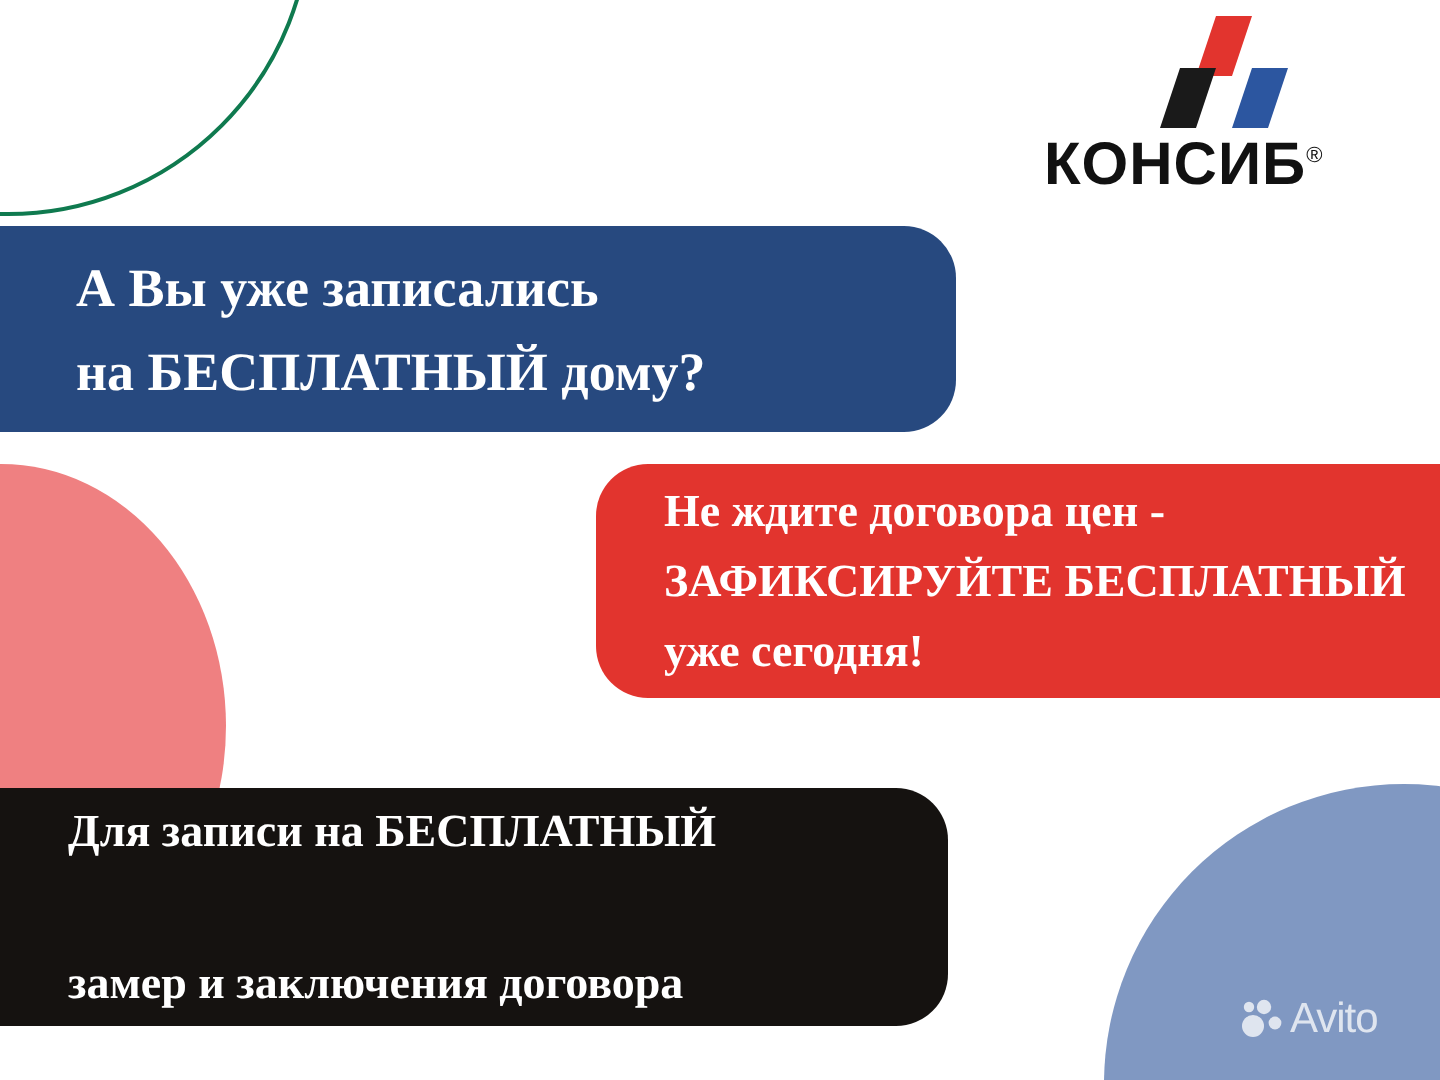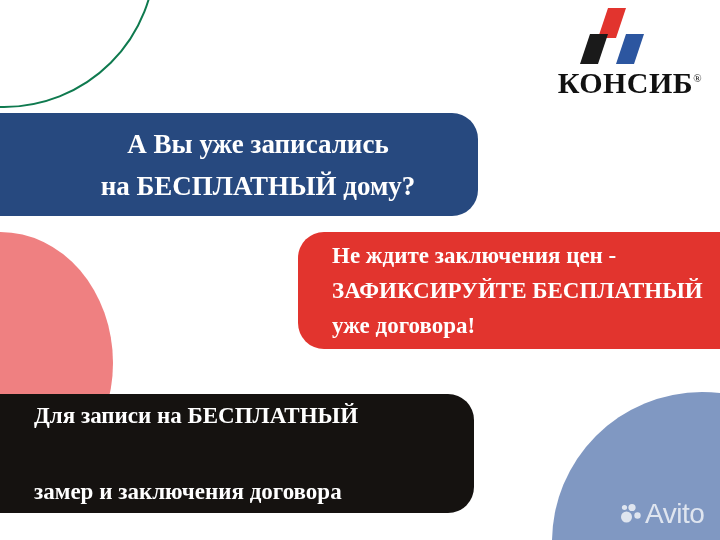--- a/index.html
+++ b/index.html
@@ -57,22 +57,22 @@
     left: 58px;
     top: 0px;
     width: 72px;
     height: 56px;
   }
   #logo-wordmark {
     position: absolute;
     left: 0;
     top: 58px;
     width: 180px;
-    text-align: right;
-    font-family: Liberation Serif, serif;
+    text-align: left;
+    font-family: Liberation Sans, sans-serif;
     font-weight: bold;
     font-size: 30px;
     letter-spacing: 0.5px;
     color: #111111;
     white-space: nowrap;
   }
   #logo-reg {
     font-size: 11px;
     vertical-align: super;
     font-weight: normal;
@@ -93,21 +93,20 @@
   #banner-blue {
     left: 0;
     top: 113px;
     width: 478px;
     height: 103px;
     background: #27497f;
     border-radius: 0 26px 26px 0;
     padding: 0 0 0 38px;
     font-size: 27px;
     line-height: 42px;
-    text-align: center;
   }
   #banner-red {
     left: 298px;
     top: 232px;
     width: 422px;
     height: 117px;
     background: #e2342e;
     border-radius: 26px 0 0 26px;
     padding: 0 0 0 34px;
     font-size: 23px;
@@ -131,21 +130,21 @@
     position: absolute;
     left: 620px;
     top: 498px;
     display: flex;
     align-items: center;
     opacity: 0.75;
   }
   #avito-dots { width: 22px; height: 22px; margin-right: 3px; }
   #avito-text {
     font-family: "Liberation Sans", sans-serif;
-    font-size: 28px;
+    font-size: 21px;
     color: #ffffff;
     letter-spacing: -0.5px;
   }
 </style>
 </head>
 <body>
 
 <div id="poster">
 
   <div class="shape" id="green-ring"></div>
@@ -160,23 +159,23 @@
     </svg>
     <div id="logo-wordmark"><span>КОНСИБ</span><span id="logo-reg">®</span></div>
   </div>
 
   <div class="banner" id="banner-blue">
     <span class="line">А Вы уже записались</span>
     <span class="line">на БЕСПЛАТНЫЙ дому?</span>
   </div>
 
   <div class="banner" id="banner-red">
-    <span class="line">Не ждите заключения цен -</span>
+    <span class="line">Не ждите договора цен -</span>
     <span class="line">ЗАФИКСИРУЙТЕ БЕСПЛАТНЫЙ</span>
-    <span class="line">уже договора!</span>
+    <span class="line">уже сегодня!</span>
   </div>
 
   <div class="banner" id="banner-black">
     <span class="line">Для записи на БЕСПЛАТНЫЙ</span>
     <span class="line">замер и заключения договора</span>
   </div>
 
   <div id="avito">
     <svg id="avito-dots" viewBox="0 0 22 22">
       <circle cx="6.5" cy="14" r="5.5" fill="#ffffff"></circle>

